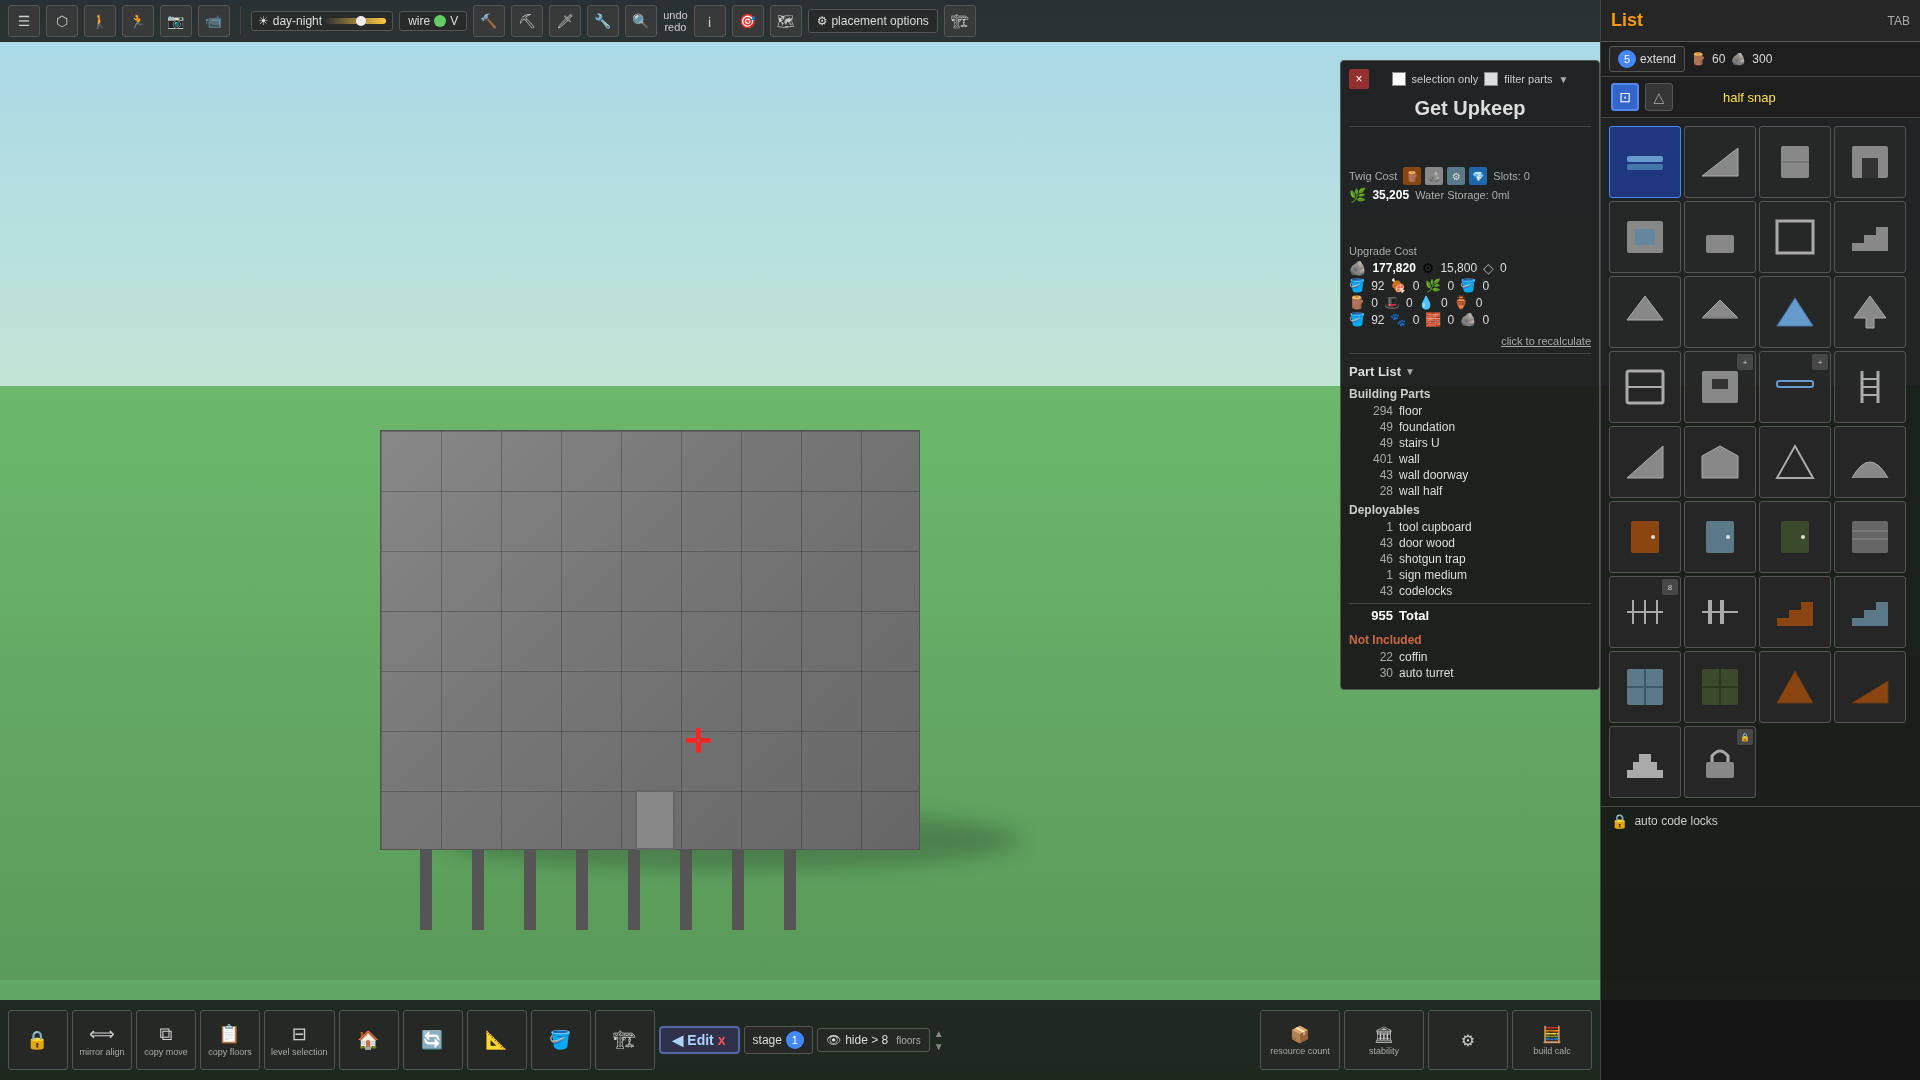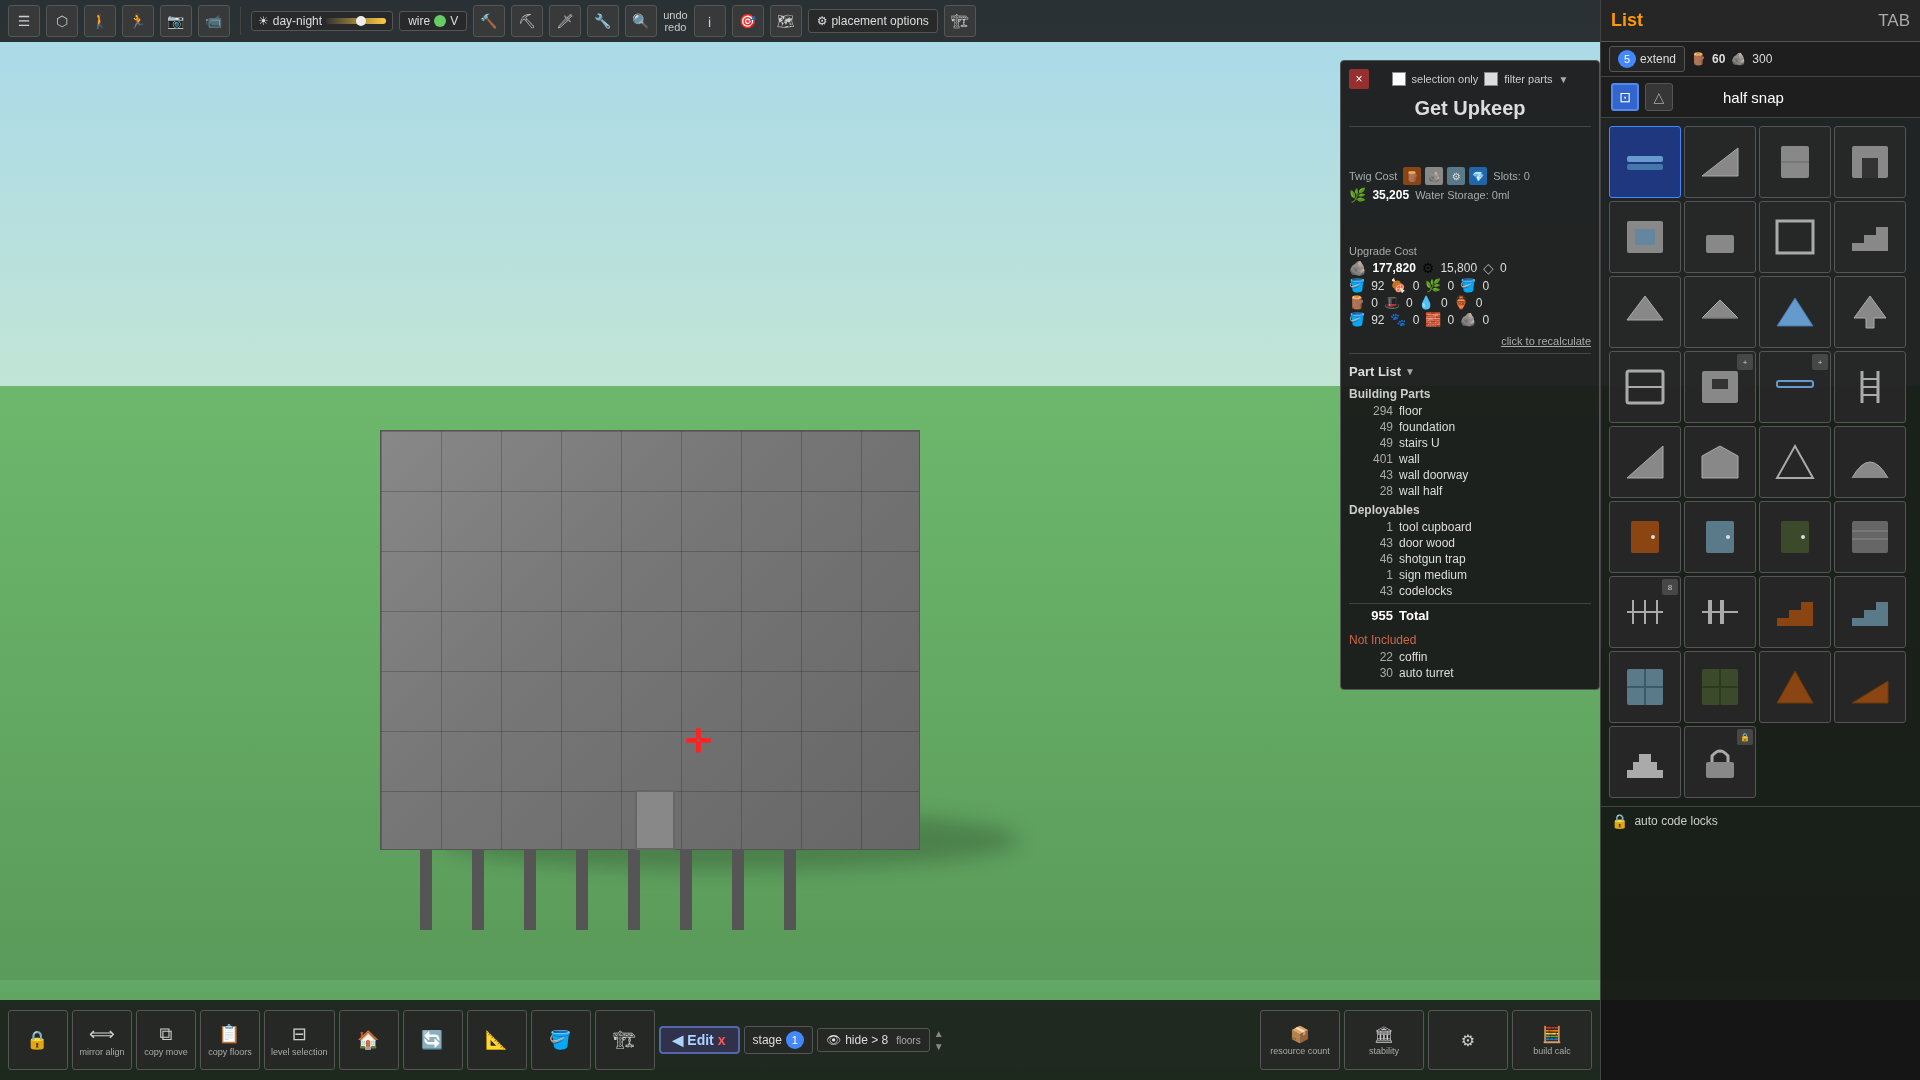--- a/index.html
+++ b/index.html
@@ -225,35 +225,35 @@
       border-bottom: 1px solid #555;
     }
     #right-panel-header .panel-title {
       color: #ff9900;
       font-size: 18px;
       font-weight: bold;
       flex: 1;
     }
     #right-panel-header .tab-label {
       color: #aaa;
-      font-size: 17px;
+      font-size: 12px;
     }
 
     
     #half-snap-bar {
       display: flex;
       align-items: center;
       padding: 6px 10px;
       background: rgba(30,30,30,0.9);
       border-bottom: 1px solid #444;
       gap: 6px;
     }
     .half-snap-label {
-      color: #ffffff;
-      font-size: 15px;
+      color: #fde047;
+      font-size: 13px;
       padding-left: 44px;
     }
     .snap-icon-active {
       width: 28px;
       height: 28px;
       background: #3366cc;
       border: 2px solid #5588ee;
       border-radius: 3px;
       display: flex;
       align-items: center;
@@ -470,21 +470,21 @@
     }
     .total-label {
       color: #fff;
       font-size: 13px;
       font-weight: bold;
     }
 
     .not-included-header {
       color: #cc6644;
       font-size: 12px;
-      font-weight: normal;
+      font-weight: bold;
       margin: 6px 0 2px 0;
     }
 
     
     #bottom-toolbar {
       position: absolute;
       bottom: 0;
       left: 0;
       width: 1920px;
       height: 80px;
@@ -865,21 +865,21 @@
     <span class="panel-title">List</span>
     <span class="tab-label">TAB</span>
   </div>
 
   <div style="display:flex;align-items:center;gap:6px;padding:4px 8px;background:rgba(30,30,30,0.9);border-bottom:1px solid #444;">
     <div class="extend-btn">
       <span class="extend-num">5</span>
       <span>extend</span>
     </div>
     <span style="color:#ddd;font-size:12px;">🪵</span>
-    <span style="color:#ddd;font-size:12px;font-weight:bold;">60</span>
+    <span style="color:#ddd;font-size:12px;">60</span>
     <span style="color:#ddd;font-size:12px;">🪨</span>
     <span style="color:#ddd;font-size:12px;">300</span>
   </div>
 
   <div id="half-snap-bar">
     <div class="snap-icon-active">⊡</div>
     <div class="snap-icon">△</div>
     <span class="half-snap-label">half snap</span>
   </div>
 

